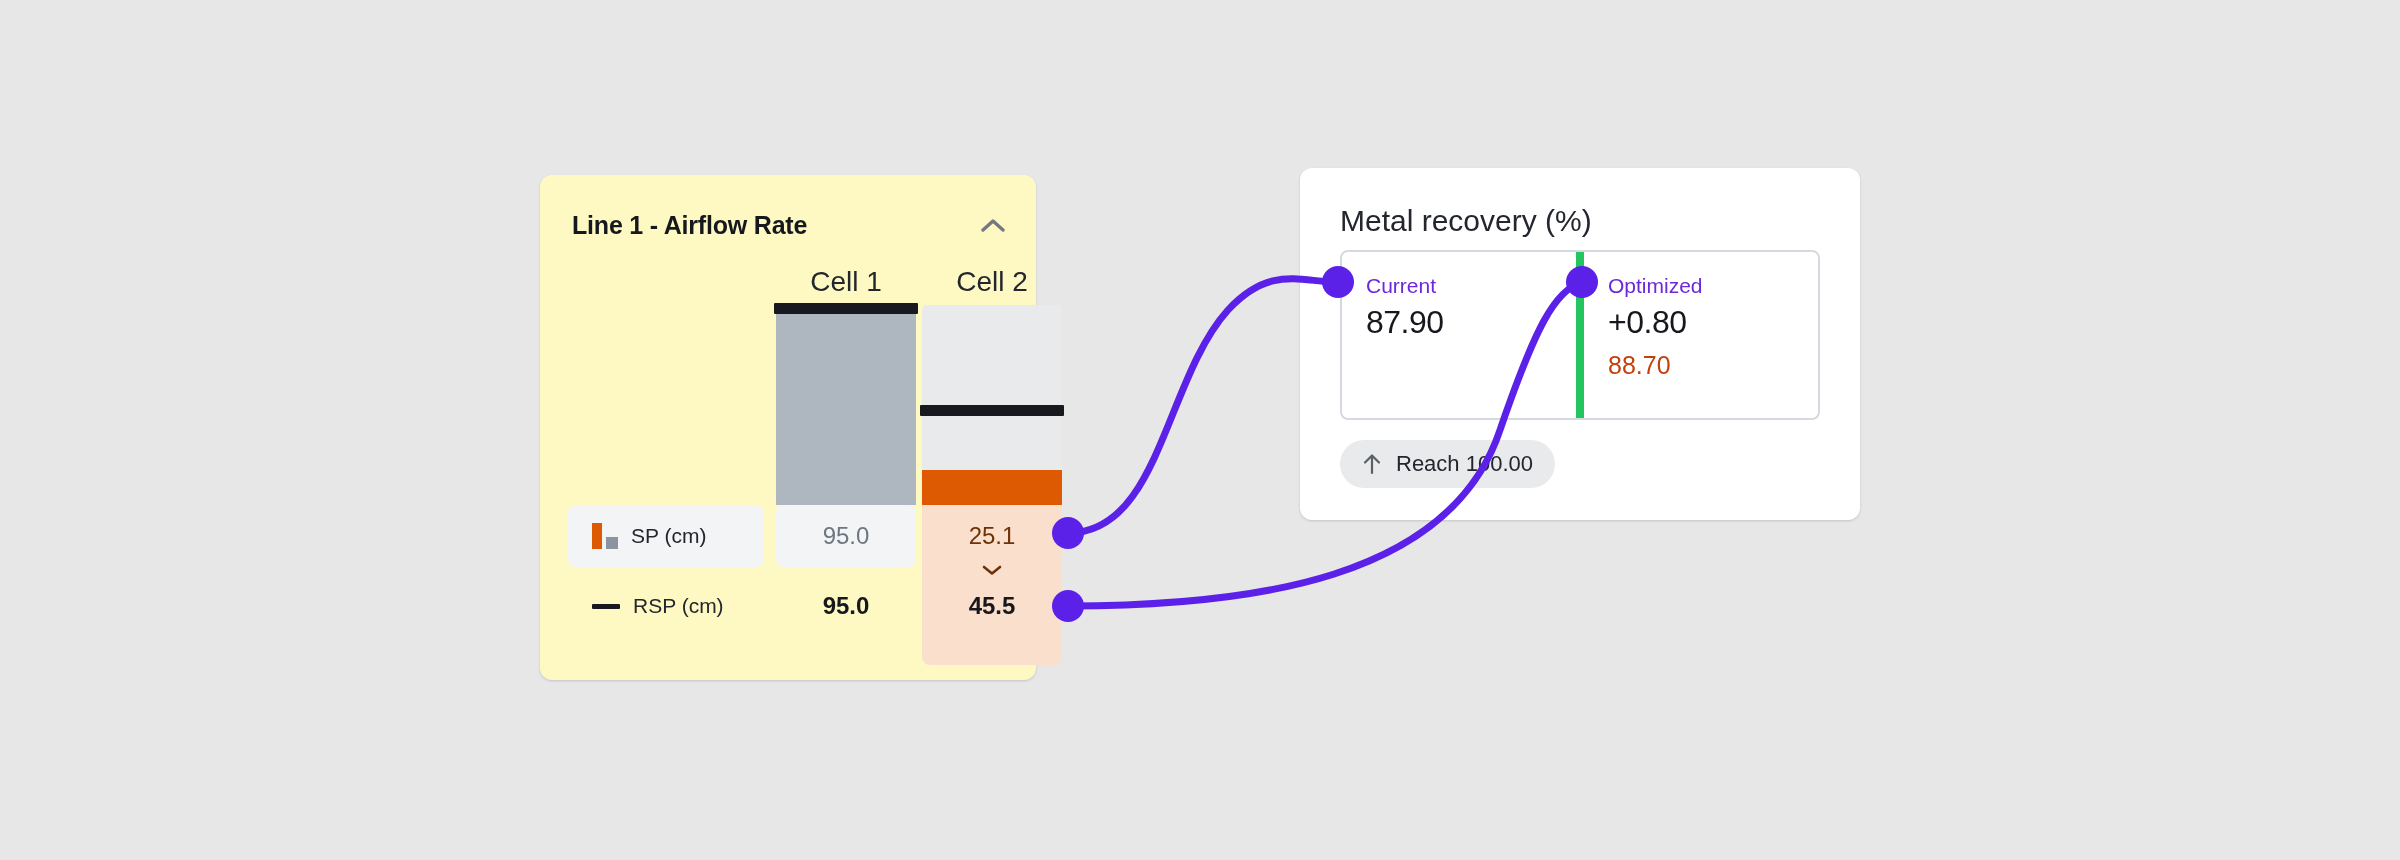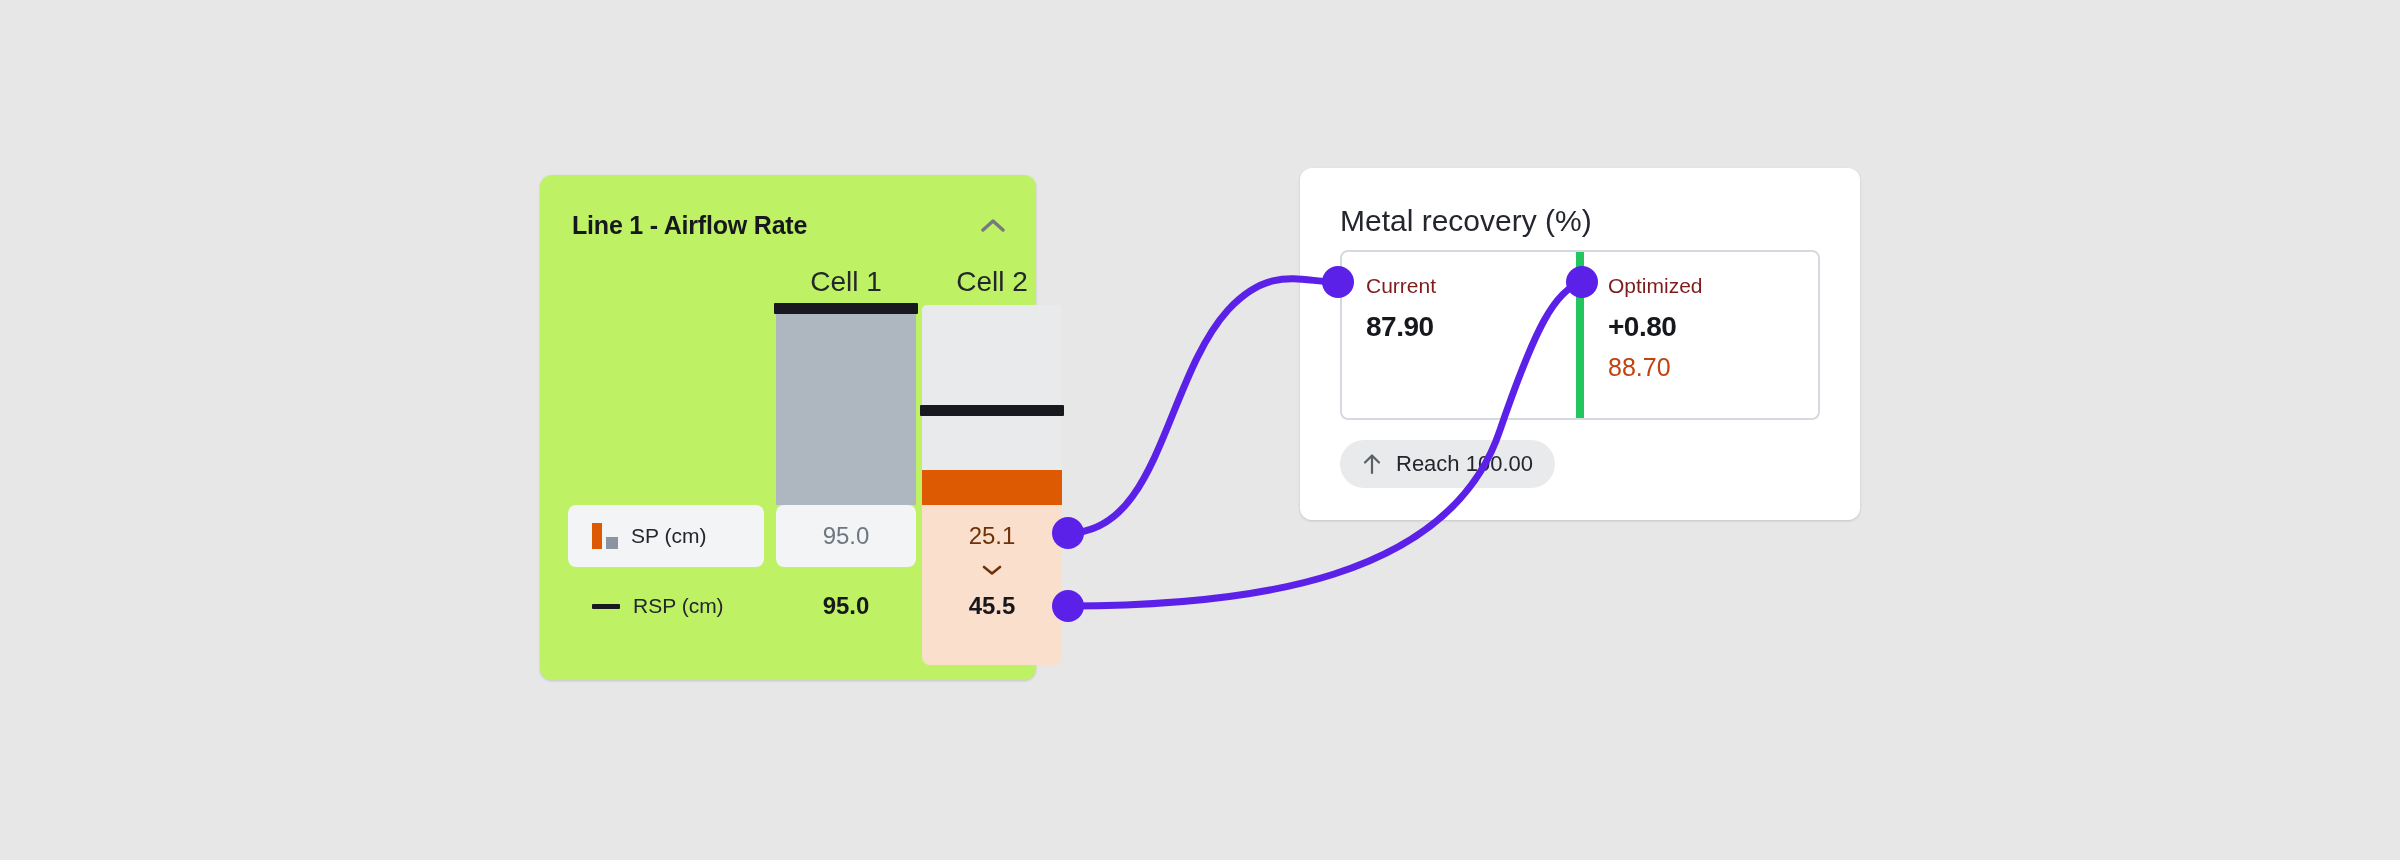--- a/index.html
+++ b/index.html
@@ -16,21 +16,21 @@
   .connectors {
     position: absolute; left: 0; top: 0;
     width: 2400px; height: 860px;
     pointer-events: none; z-index: 5;
   }
 
   
   .panel-left {
     position: absolute; left: 540px; top: 175px;
     width: 496px; height: 505px;
-    background: #bef264; border-radius: 12px;
+    background: #fef9c3; border-radius: 12px;
     box-shadow: 0 1px 3px rgba(16,24,40,.10), 0 1px 2px rgba(16,24,40,.06);
     z-index: 2;
   }
   .panel-left-header {
     position: absolute; left: 32px; top: 30px; right: 26px; height: 40px;
     display: flex; align-items: center; justify-content: space-between;
   }
   .panel-title {
     font-size: 25px; font-weight: 700; color: #16181D; letter-spacing: -.2px;
   }
@@ -118,22 +118,22 @@
     position: absolute; left: 40px; top: 36px;
     font-size: 30px; color: #23262C;
   }
   .kpi-box {
     position: absolute; left: 40px; top: 82px; width: 480px; height: 170px;
     border: 2px solid #D5DAE0; border-radius: 8px;
     display: flex;
   }
   .kpi-cell { flex: 1; position: relative; padding: 22px 0 0 24px; }
   .kpi-cell + .kpi-cell { border-left: 8px solid #22c55e; }
-  .kpi-label { font-size: 21px; color: #7f1d1d; }
-  .kpi-value { font-size: 28px; font-weight: 700; color: #16181D; margin-top: 13px; letter-spacing: -.5px; }
+  .kpi-label { font-size: 21px; color: #6d28d9; }
+  .kpi-value { font-size: 32px; font-weight: 400; color: #16181D; margin-top: 6px; letter-spacing: -.5px; }
   .kpi-sub   { font-size: 25px; color: #c2410c; margin-top: 10px; }
 
   .reach-pill {
     position: absolute; left: 40px; top: 272px; height: 48px;
     padding: 0 22px; border-radius: 24px; background: #E9EAEC;
     display: inline-flex; align-items: center; gap: 14px;
     font-size: 22px; color: #23262C; border: none; cursor: pointer;
   }
 </style>
 </head>

